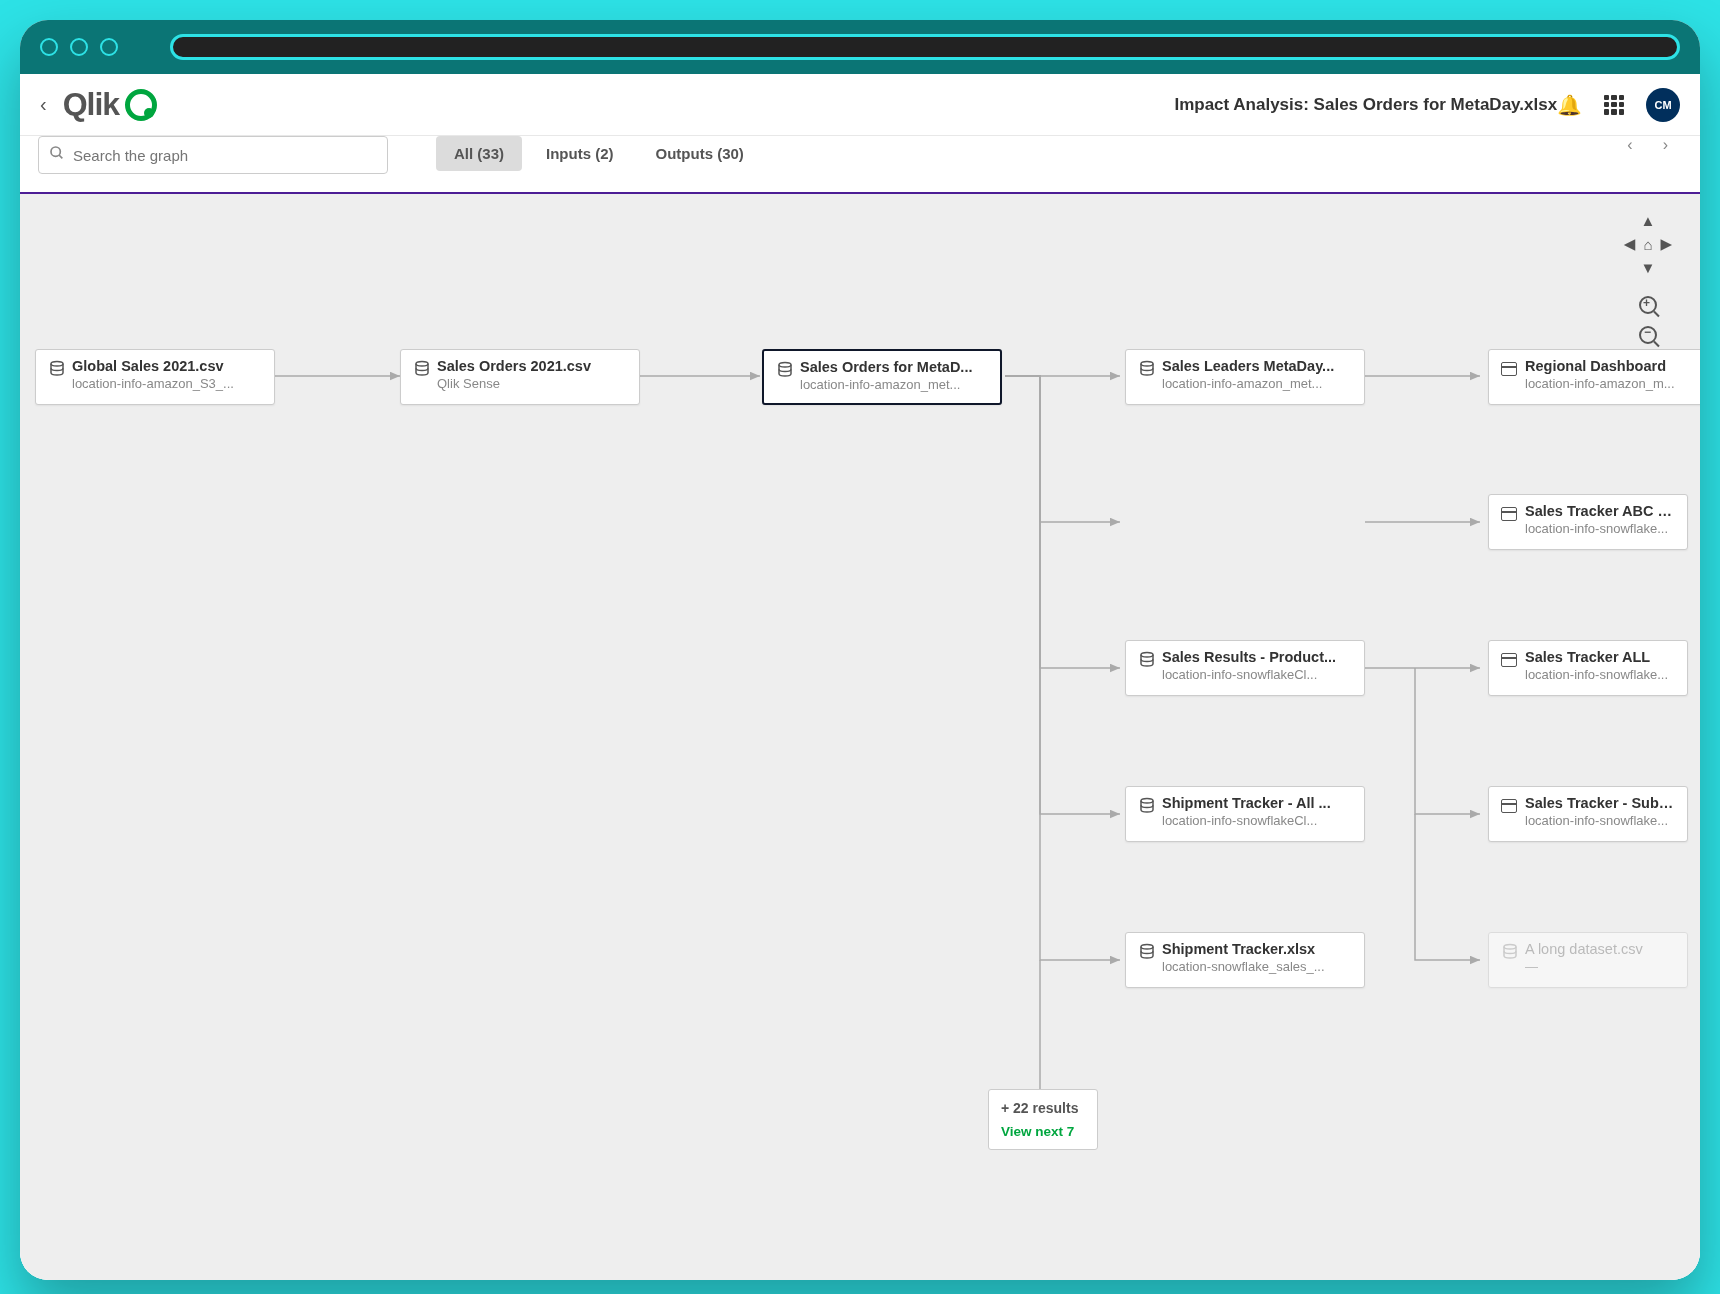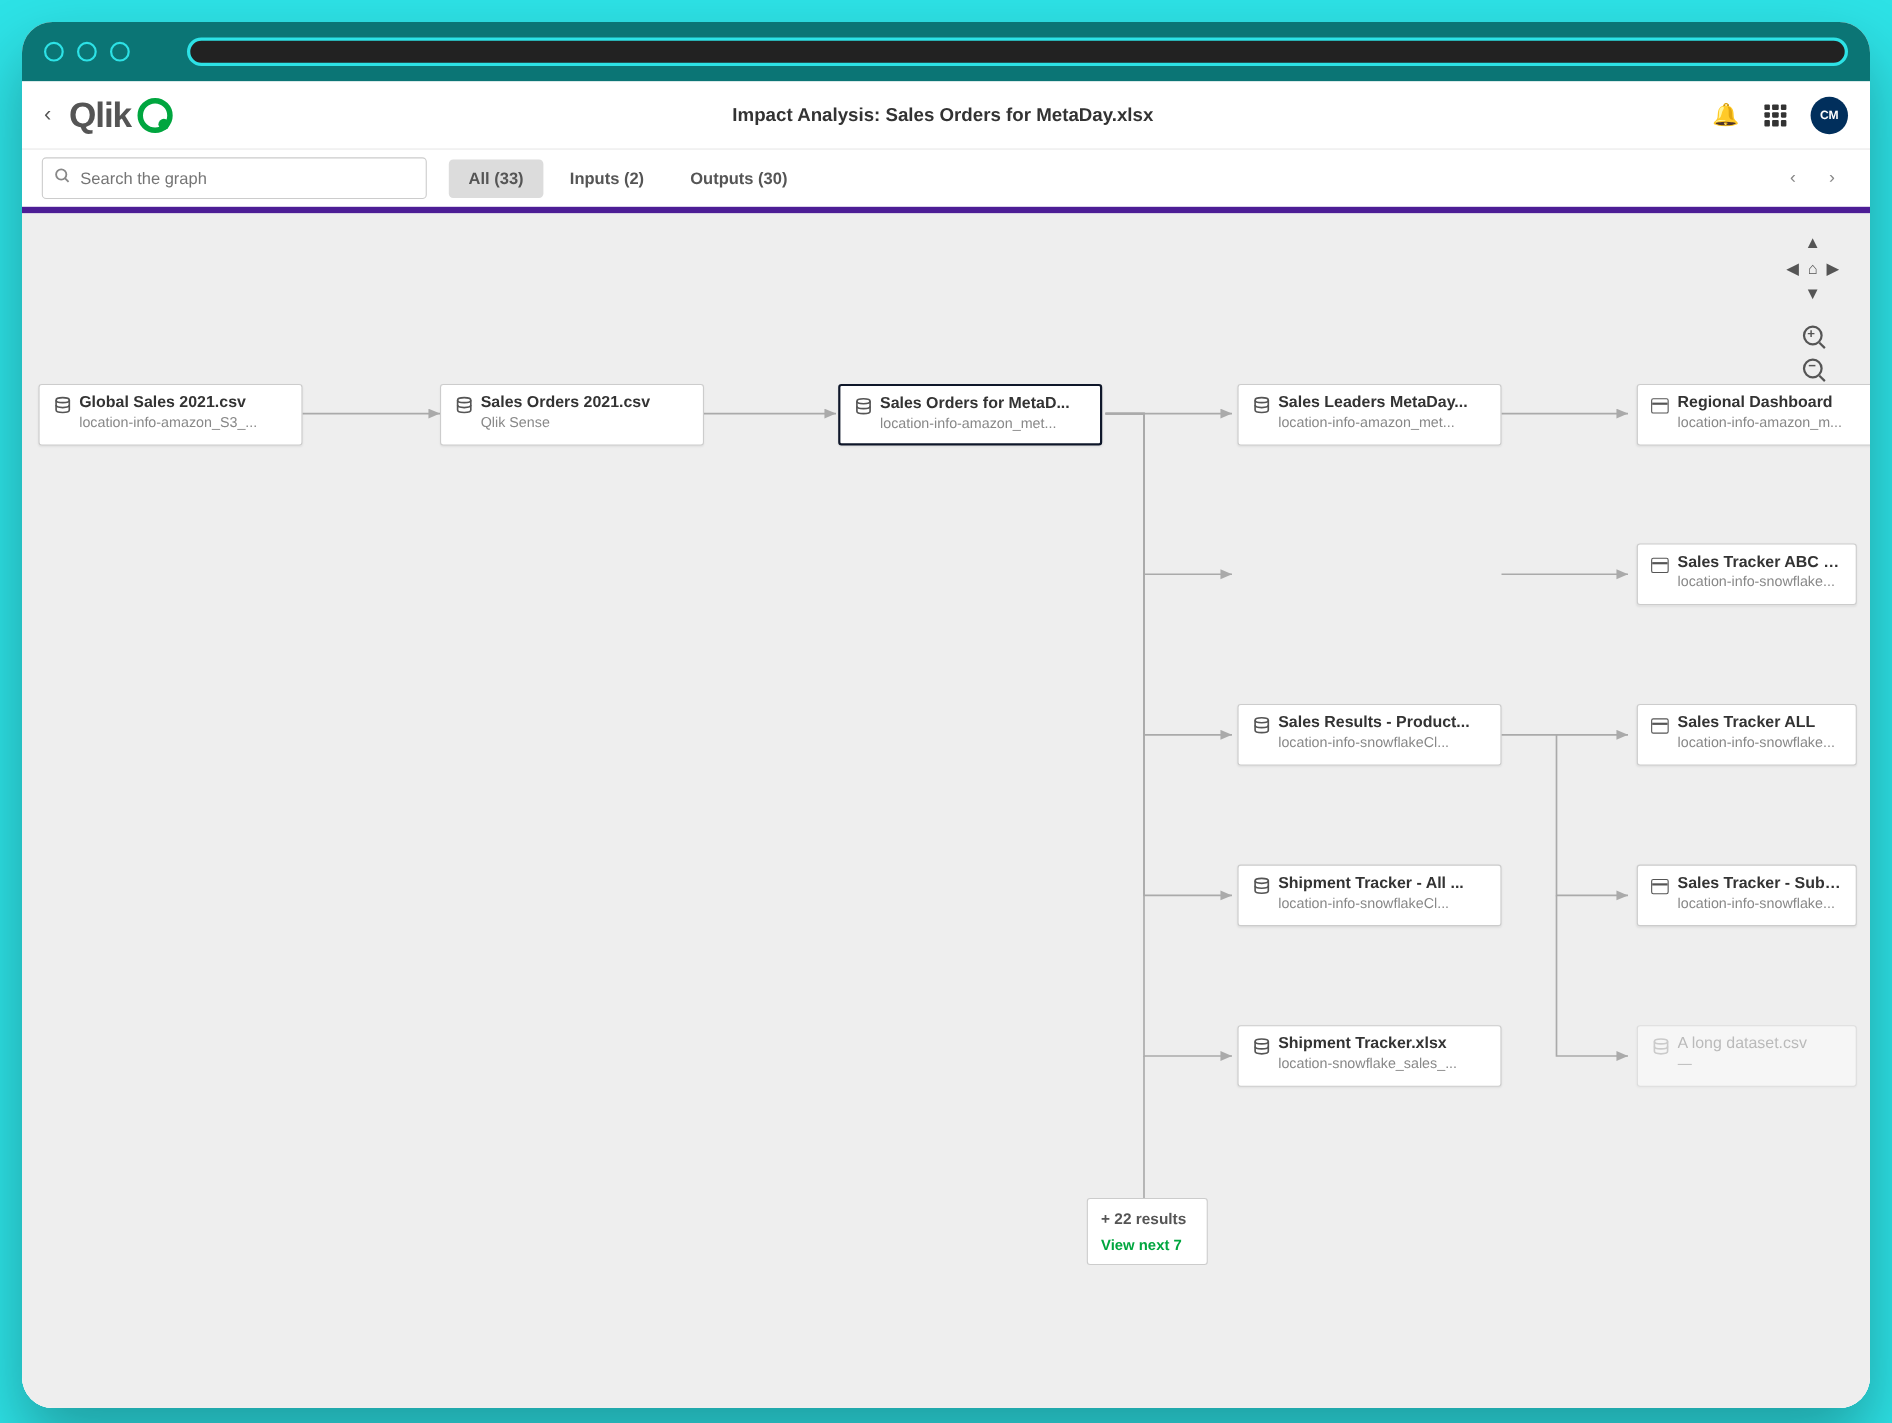--- a/index.html
+++ b/index.html
@@ -46,50 +46,50 @@
 .logo { display: flex; align-items: center; gap: 6px; }
 .logo-text { font-size: 32px; font-weight: 700; color: #555; letter-spacing: -1px; }
 .logo-q {
   width: 32px; height: 32px; border: 5px solid #00A63F; border-radius: 50%;
   position: relative;
 }
 .logo-q::after {
   content: ''; position: absolute; width: 10px; height: 10px;
   background: #00A63F; border-radius: 50%; bottom: -2px; right: -2px;
 }
-.page-title { flex: 1; text-align: center; font-size: 17px; font-weight: 700; color: #333; }
+.page-title { flex: 1; text-align: right; font-size: 17px; font-weight: 700; color: #333; }
 .title-actions { display: flex; align-items: center; gap: 22px; }
 .bell-icon { font-size: 20px; color: #333; }
 .grid-icon {
   width: 20px; height: 20px;
   display: grid; grid-template-columns: repeat(3, 1fr); grid-template-rows: repeat(3, 1fr);
   gap: 2px;
 }
 .grid-icon span { background: #333; border-radius: 1px; }
 .avatar {
   width: 34px; height: 34px; border-radius: 50%; background: #012f5c;
   color: #fff; display: flex; align-items: center; justify-content: center;
   font-size: 11px; font-weight: 600;
 }
 
 .filterbar {
-  height: 58px; display: flex; align-items: center; padding: 0 18px;
-  border-bottom: 6px solid #4c1d95; gap: 20px;
+  height: 58px; display: flex; align-items: flex-start; padding: 0 18px;
+  border-bottom: 2px solid #4c1d95; gap: 20px;
 }
 .search-box {
   width: 350px; height: 38px; border: 1px solid #ccc; border-radius: 4px;
   display: flex; align-items: center; padding: 0 10px; gap: 8px; color: #888;
 }
 .search-box input { border: none; outline: none; flex: 1; font-size: 15px; color: #555; }
 .tabs { display: flex; gap: 6px; }
 .tab {
   padding: 9px 18px; font-size: 15px; font-weight: 600; color: #555;
   border-radius: 4px; cursor: pointer;
 }
-.tab.active { background: #dcdcdc; }
+.tab.active { background: #dcdcdc; margin-left: 28px; }
 .nav-arrows { margin-left: auto; display: flex; gap: 30px; color: #888; font-size: 16px; padding-right: 14px; }
 
 .canvas {
   flex: 1; background: #eeeeee; position: relative; overflow: hidden;
 }
 
 .pan-controls {
   position: absolute; top: 18px; right: 28px;
   display: flex; flex-direction: column; align-items: center; gap: 6px;
   color: #555;

